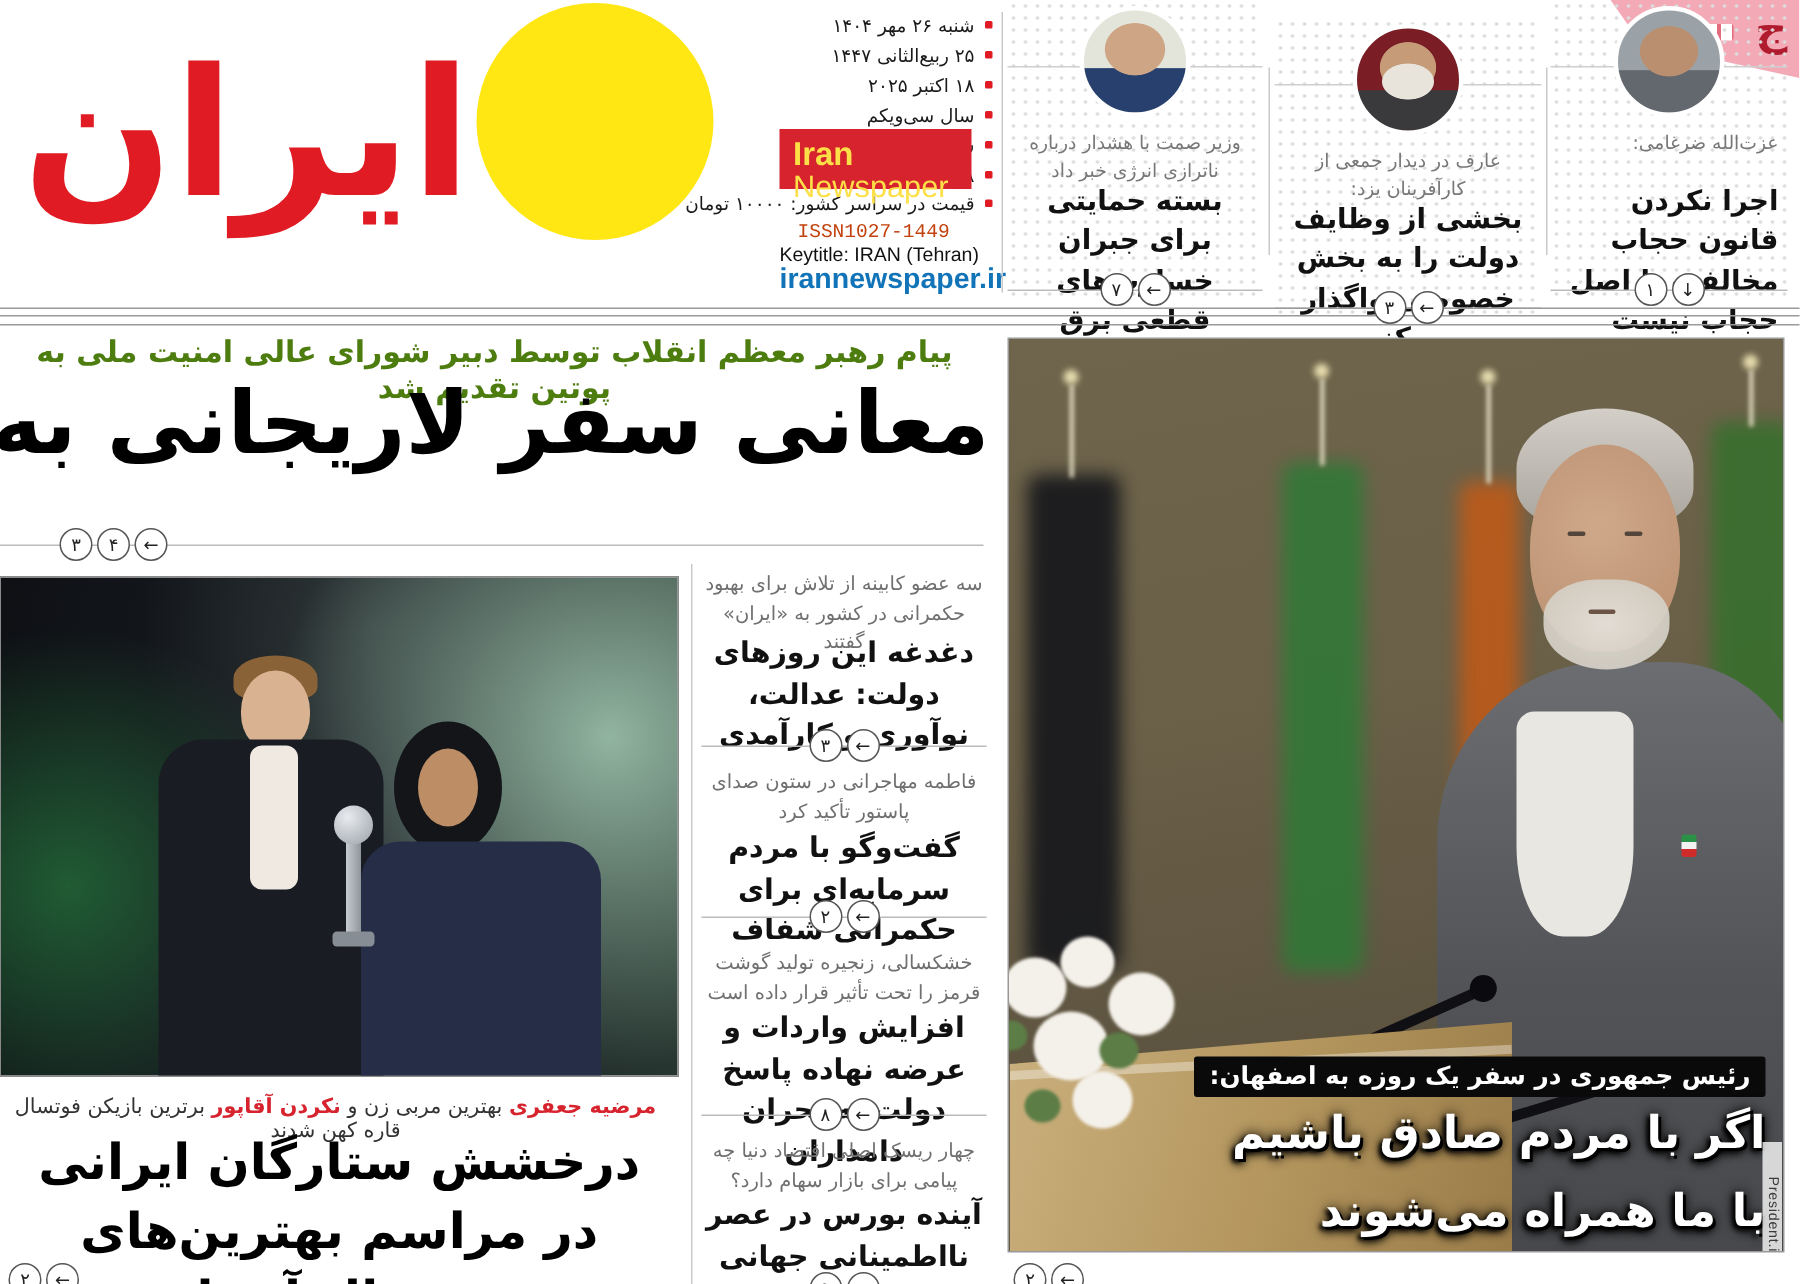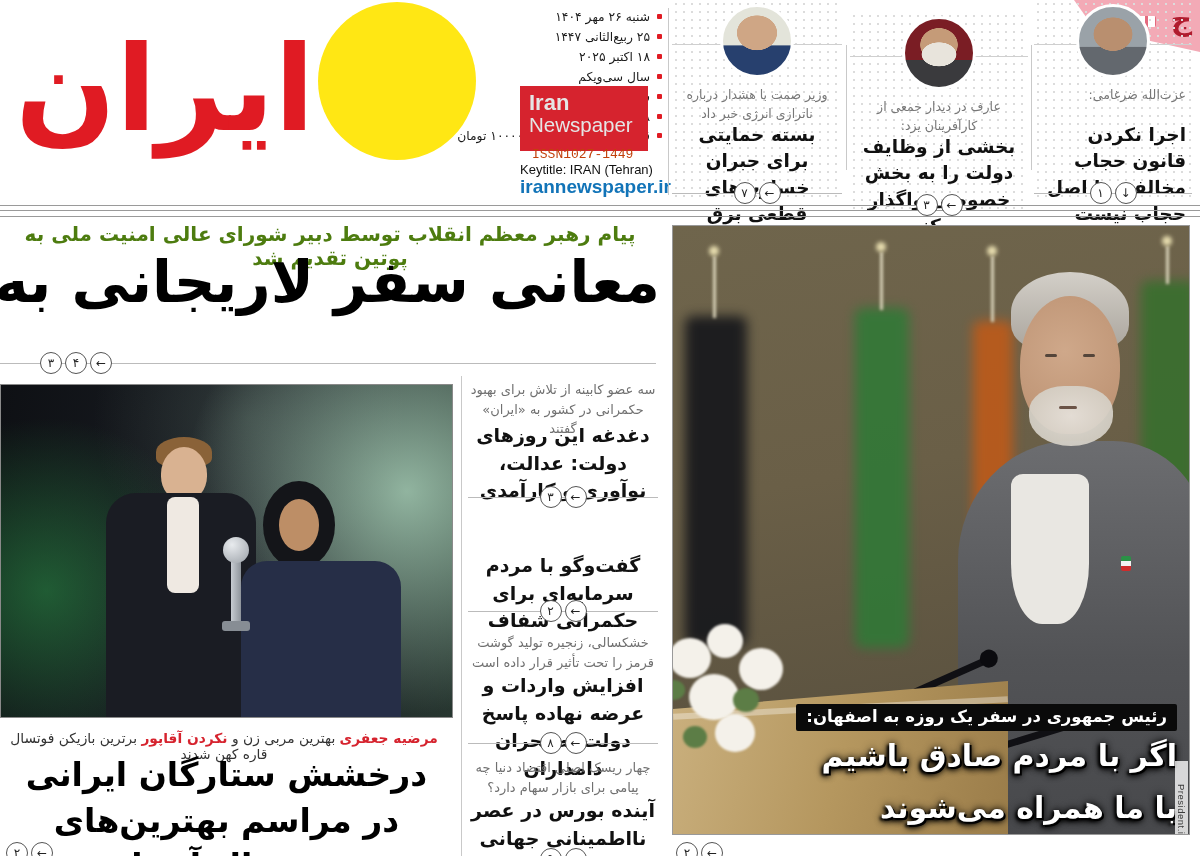--- a/index.html
+++ b/index.html
@@ -5,21 +5,21 @@
   * { margin:0; padding:0; box-sizing:border-box; }
   body { background:#fff; font-family:"DejaVu Sans", sans-serif; }
   .page { position:relative; width:1200px; height:856px; background:#fff; overflow:hidden; direction:rtl; }
 
   
   .logo-circle { position:absolute; left:318px; top:2px; width:158px; height:158px; border-radius:50%; background:#ffe714; }
   .logo-text { position:absolute; left:0; top:-6px; width:330px; height:200px; color:#e01b23; font-size:118px; font-weight:bold; text-align:center; line-height:190px; direction:rtl; }
   .dates { position:absolute; left:492px; top:8px; width:170px; direction:rtl; }
   .dates div { font-size:12.3px; color:#1a1a1a; line-height:1.62; white-space:nowrap; }
   .dates div::before { content:""; display:inline-block; width:5px; height:5px; background:#e01b23; border-radius:1px; margin-left:7px; vertical-align:2px; }
-  .brand-box { position:absolute; left:520px; top:86px; width:128px; height:65px; background:#d6232e; color:#e5e5e5; padding:6px 9px; direction:ltr; }
+  .brand-box { position:absolute; left:520px; top:86px; width:128px; height:40px; background:#d6232e; color:#fde047; padding:6px 9px; direction:ltr; }
   .brand-box .b1 { font-size:22px; font-weight:bold; line-height:1.0; font-family:"Liberation Sans", sans-serif; }
   .brand-box .b2 { font-size:20.5px; line-height:1.1; font-family:"Liberation Sans", sans-serif; }
   .issn { position:absolute; left:520px; top:147px; font-size:13px; color:#c2410c; line-height:1.2; direction:ltr; font-family:Liberation Mono, monospace;margin-left:12px; }
   .keytitle { position:absolute; left:520px; top:162px; font-size:13px; color:#111; direction:ltr; font-family:"Liberation Sans", sans-serif; }
   .site-url { position:absolute; left:520px; top:176px; font-size:19px; font-weight:bold; color:#1274b8; direction:ltr; font-family:"Liberation Sans", sans-serif; cursor:pointer; }
 
   .vrule { position:absolute; width:1px; background:#c9c9c9; }
   .vr-a { left:668px; top:8px; height:187px; }
   .vr-b { left:846px; top:45px; height:125px; }
   .vr-c { left:1031px; top:45px; height:125px; }
@@ -265,20 +265,21 @@
   <div class="mkick" style="top:380px">سه عضو کابینه از تلاش برای بهبود حکمرانی در کشور به «ایران» گفتند</div>
   <div class="mhead" style="top:422px">دغدغه این روزهای دولت: عدالت، نوآوری و کارآمدی</div>
   <div class="mind" style="top:486px">
     <div class="l"></div>
     <div class="pgrow">
       <span class="pg">←</span>
       <span class="pg">۳</span>
     </div>
   </div>
 
+  <div class="mkick" style="top:512px">فاطمه مهاجرانی در ستون صدای پاستور تأکید کرد</div>
   <div class="mhead" style="top:552px">گفت‌وگو با مردم سرمایه‌ای برای حکمرانی شفاف</div>
   <div class="mind" style="top:600px">
     <div class="l"></div>
     <div class="pgrow">
       <span class="pg">←</span>
       <span class="pg">۲</span>
     </div>
   </div>
 
   <div class="mkick" style="top:633px">خشکسالی، زنجیره تولید گوشت قرمز را تحت تأثیر قرار داده است</div>

